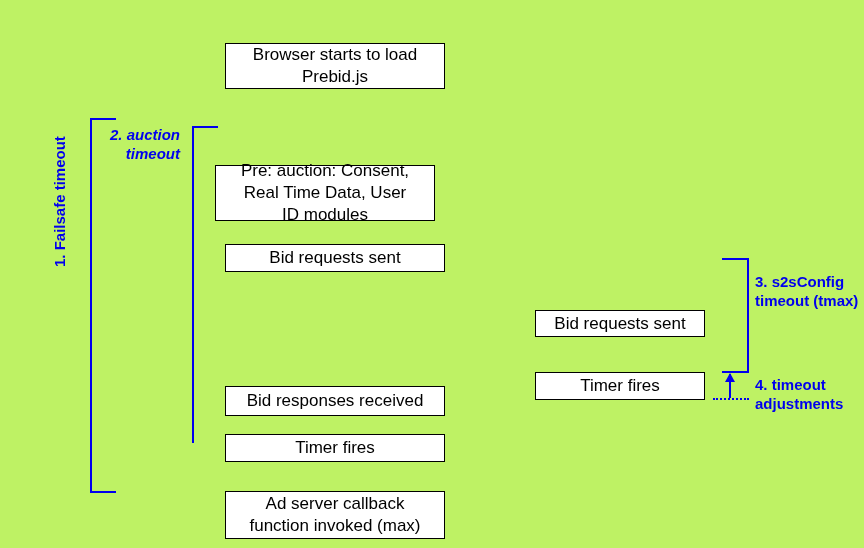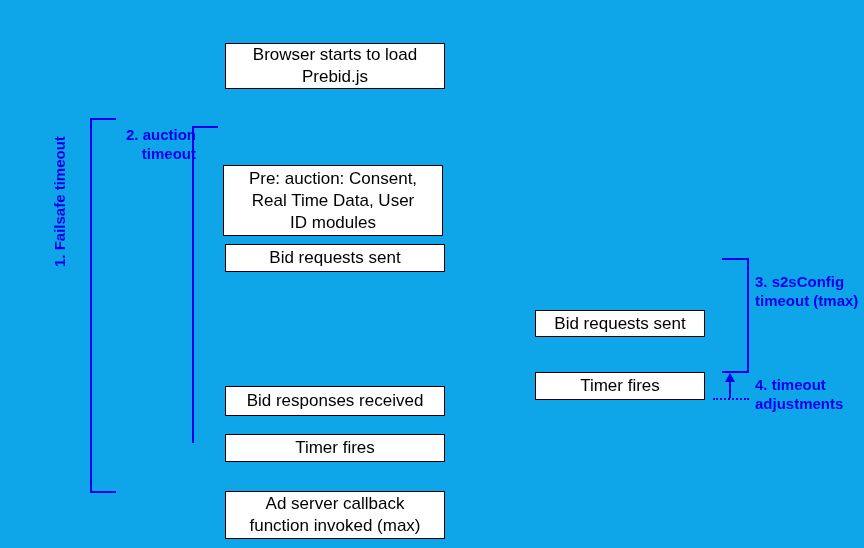--- a/index.html
+++ b/index.html
@@ -4,21 +4,21 @@
 <style>
   html, body {
     margin: 0;
     padding: 0;
     background: #000000;
   }
   #stage {
     position: relative;
     width: 864px;
     height: 548px;
-    background: #0ea5e9;
+    background: #bef264;
     overflow: hidden;
     font-family: "Liberation Sans", sans-serif;
   }
 
   
   .box {
     position: absolute;
     background: #ffffff;
     border: 1px solid #000000;
     box-sizing: border-box;
@@ -90,21 +90,21 @@
 </style>
 </head>
 <body>
 
 <div id="stage">
 
   <div class="box" style="left:225px; top:43px; width:220px; height:46px;">Browser starts to load
 Prebid.js</div>
 
 
-  <div class="box" style="left:223px; top:165px; width:220px; height:71px;">Pre: auction: Consent,
+  <div class="box" style="left:215px; top:165px; width:220px; height:56px;">Pre: auction: Consent,
 Real Time Data, User
 ID modules</div>
 
   <div class="box" style="left:225px; top:244px; width:220px; height:28px;">Bid requests sent</div>
 
   <div class="box" style="left:225px; top:386px; width:220px; height:30px;text-align:right;">Bid responses received</div>
 
   <div class="box" style="left:225px; top:434px; width:220px; height:28px;">Timer fires</div>
 
   <div class="box" style="left:225px; top:491px; width:220px; height:48px;">Ad server callback
@@ -115,21 +115,21 @@
 
   <div class="box" style="left:535px; top:372px; width:170px; height:28px;">Timer fires</div>
 
   <div class="h-line" style="left:90px; top:118px; width:26px;"></div>
   <div class="v-line" style="left:90px; top:118px; height:375px;"></div>
   <div class="h-line" style="left:90px; top:491px; width:26px;"></div>
   <div class="rot-label" style="left:68px; top:250px;">1. Failsafe timeout</div>
 
   <div class="h-line" style="left:192px; top:126px; width:26px;"></div>
   <div class="v-line" style="left:192px; top:126px; height:317px;"></div>
-  <div class="blue-label right-align" style="left:100px; top:125px; width:96px;">2. auction
+  <div class="blue-label right-align" style="left:84px; top:125px; width:96px;font-style:italic;">2. auction
 timeout</div>
 
   <div class="h-line" style="left:722px; top:258px; width:27px;"></div>
   <div class="v-line" style="left:747px; top:258px; height:115px;"></div>
   <div class="h-line" style="left:722px; top:371px; width:27px;"></div>
   <div class="blue-label left-align" style="left:755px; top:272px; width:110px;">3. s2sConfig
 timeout (tmax)</div>
 
   <div class="arrow-up" style="left:729px; top:374px; height:24px;"></div>
   <div class="h-dotted" style="left:713px; top:398px; width:36px;"></div>

